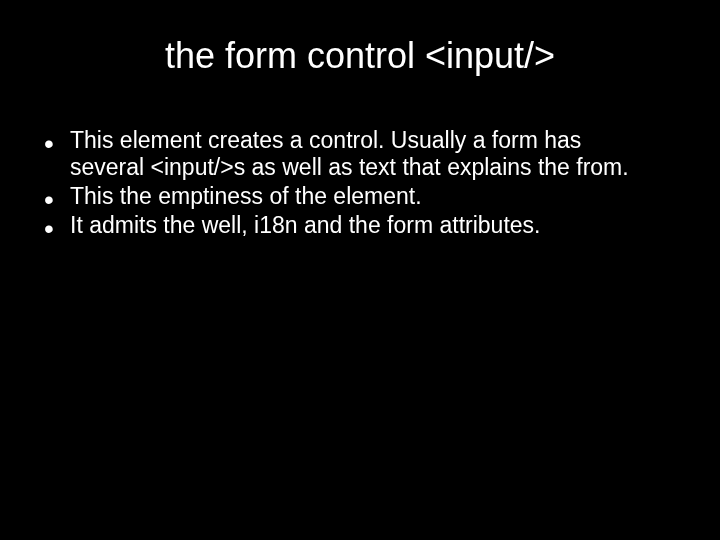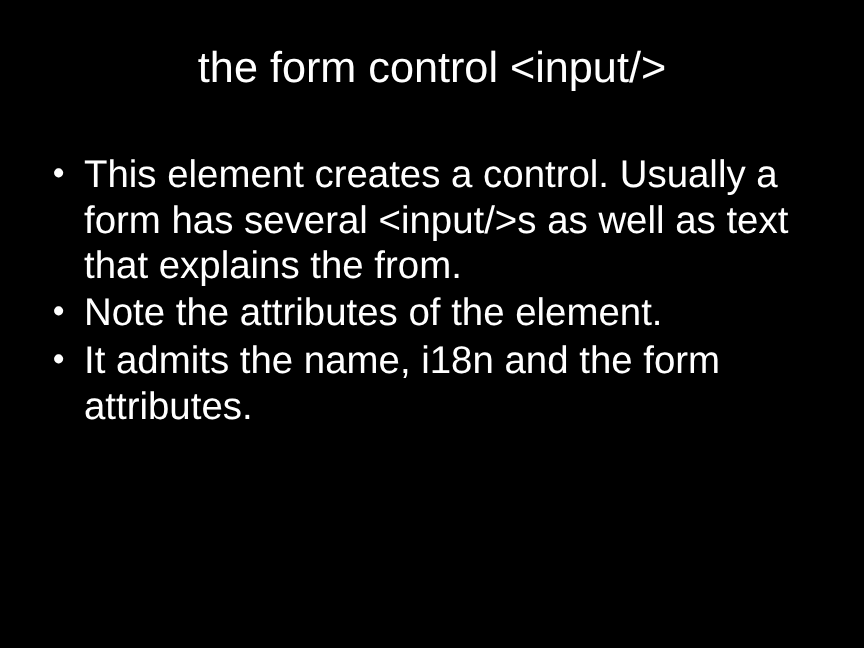--- a/index.html
+++ b/index.html
@@ -24,21 +24,21 @@
       margin-top: 5px;
     }
     .content {
       padding-left: 6px;
       padding-right: 30px;
     }
     ul {
       list-style: none;
     }
     li {
-      font-size: 32px;
+      font-size: 23px;
       line-height: 1.18;
       margin-bottom: 2px;
       position: relative;
       padding-left: 34px;
     }
     li::before {
       content: "•";
       position: absolute;
       left: 8px;
       top: 0;
@@ -46,17 +46,17 @@
     }
   </style>
 </head>
 <body>
 
 <div class="slide">
   <h1 class="title">the form control &lt;input/&gt;</h1>
   <div class="content">
     <ul>
       <li>This element creates a control. Usually a form has several &lt;input/&gt;s as well as text that explains the from.</li>
-      <li>Note the attributes of the element.</li>
-      <li>It admits the name, i18n and the form attributes.</li>
+      <li>This the emptiness of the element.</li>
+      <li>It admits the well, i18n and the form attributes.</li>
     </ul>
   </div>
 </div>
 
 </body></html>

